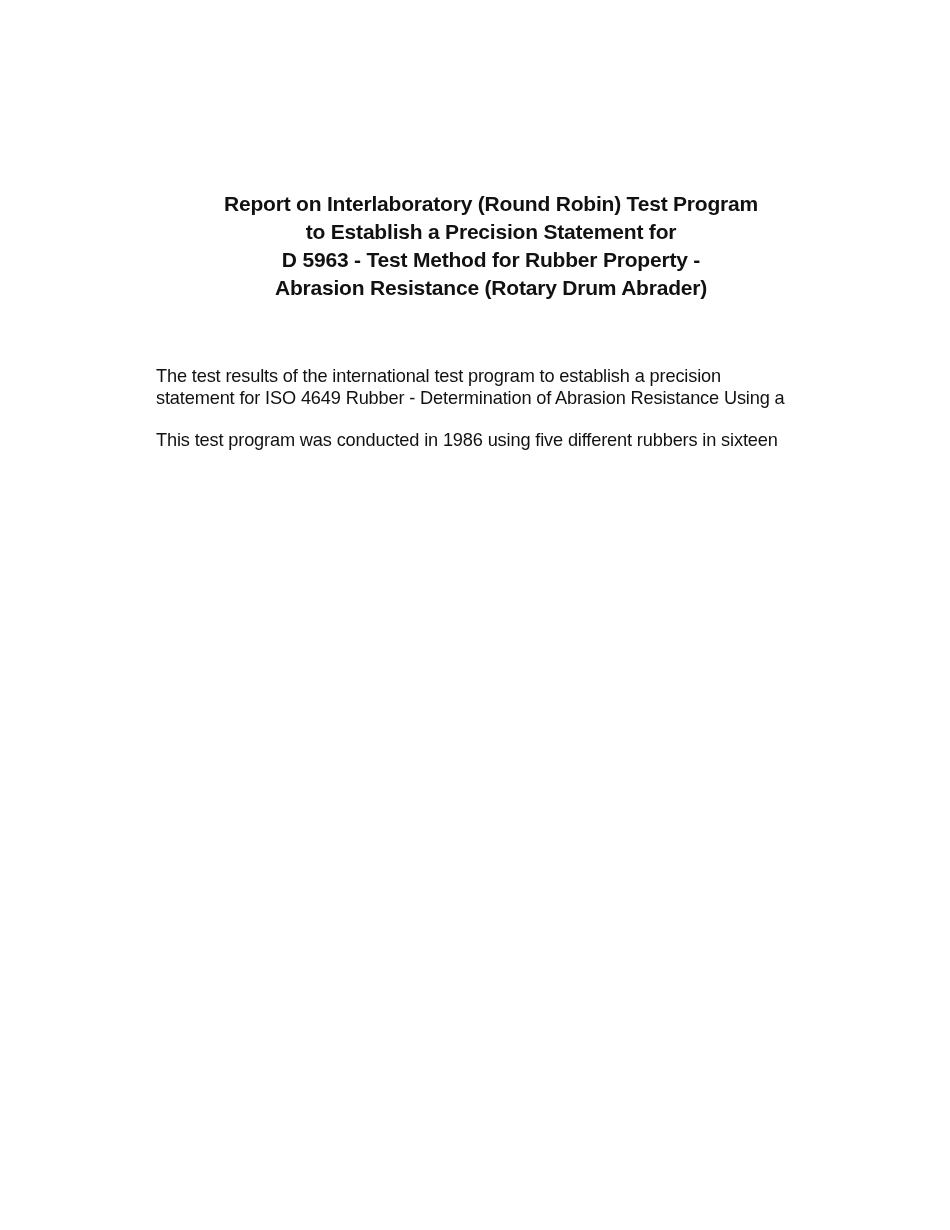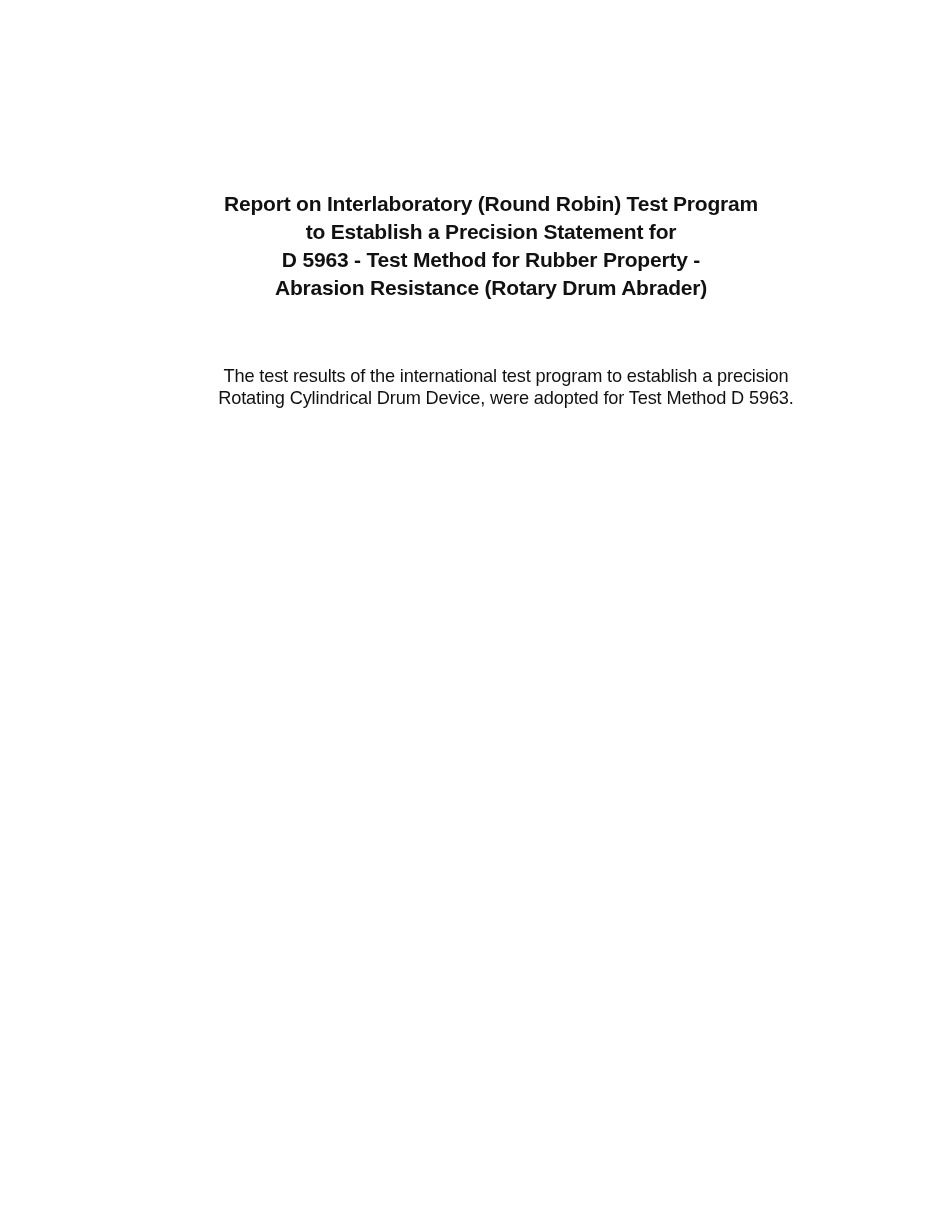--- a/index.html
+++ b/index.html
@@ -33,37 +33,37 @@
       position: absolute;
       left: 156px;
       top: 366px;
       width: 700px;
     }
     .para {
       margin: 0 0 21px 0;
       font-size: 18.2px;
       line-height: 21.5px;
       letter-spacing: -0.15px;
-      text-align: center;
     }
     .para-line {
       display: block;
       white-space: nowrap;
     }
   </style>
 </head>
 <body>
 
 <div class="title-block">
   <div class="title-line">Report on Interlaboratory (Round Robin) Test Program</div>
   <div class="title-line">to Establish a Precision Statement for</div>
   <div class="title-line">D 5963 - Test Method for Rubber Property -</div>
   <div class="title-line">Abrasion Resistance (Rotary Drum Abrader)</div>
 </div>
 
 <div class="body-block">
   <p class="para">
     <span class="para-line">The test results of the international test program to establish a precision</span>
-    <span class="para-line">Rotating Cylindrical Drum Device, were adopted for Test Method D 5963.</span>
+    <span class="para-line">statement for ISO 4649 Rubber - Determination of Abrasion Resistance Using a</span>
   </p>
   <p class="para">
+    <span class="para-line">This test program was conducted in 1986 using five different rubbers in sixteen</span>
   </p>
 </div>
 
 </body></html>

